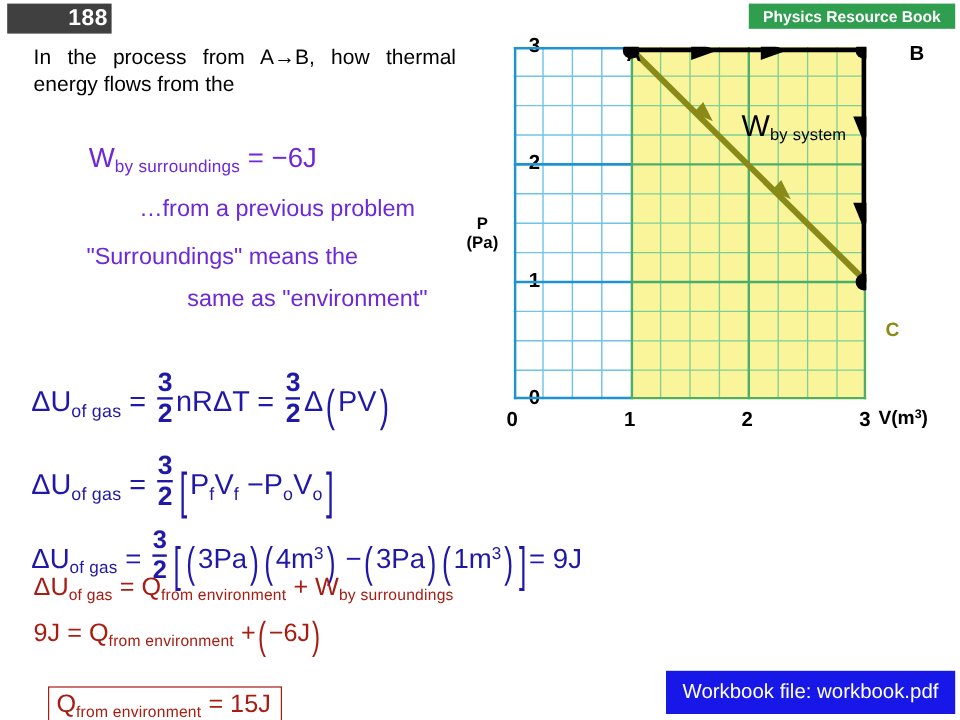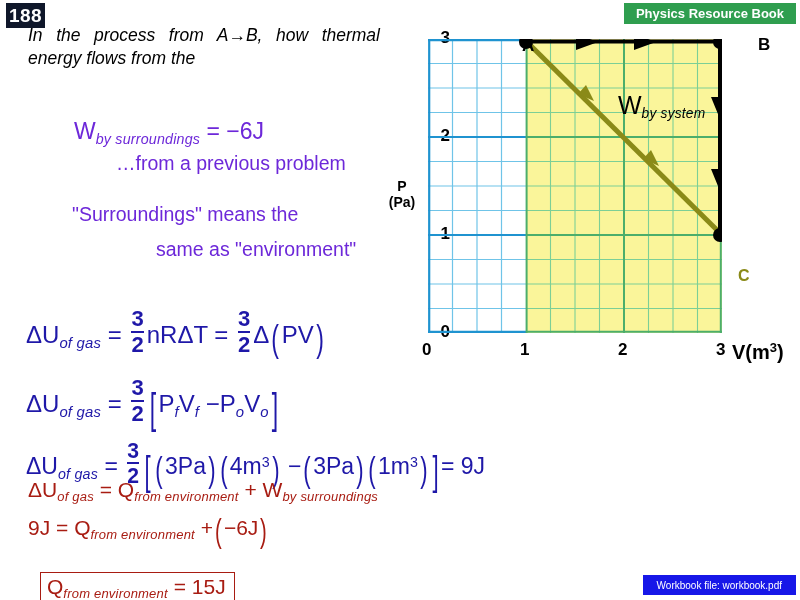--- a/index.html
+++ b/index.html
@@ -4,51 +4,52 @@
 <style>
   html,body{margin:0;padding:0;}
   body{
     width:800px;height:600px;background:#ffffff;overflow:hidden;position:relative;
     font-family:"Liberation Sans",sans-serif;
   }
   .abs{position:absolute;}
 
   
   #page-badge{
-    left:6px;top:3px;width:39px;height:25px;background:#0f172a;color:#ffffff;
+    left:6px;top:3px;width:39px;height:25px;background:#404040;color:#ffffff;
     font-size:19px;font-weight:bold;display:flex;align-items:center;justify-content:center;
     letter-spacing:.5px;
+    padding-left:48px;
   }
   #resource-banner{
     right:4px;top:3px;height:21px;background:#2f9e4f;color:#ffffff;
     font-size:13px;font-weight:bold;display:flex;align-items:center;justify-content:center;
     padding:0 12px;
   }
   #workbook-banner{
-    right:4px;bottom:5px;height:20px;background:#1717e8;color:#ffffff;
-    font-size:10px;display:flex;align-items:center;justify-content:center;padding:0 14px;
+    right:4px;bottom:5px;height:36px;background:#1717e8;color:#ffffff;
+    font-size:17px;display:flex;align-items:center;justify-content:center;padding:0 14px;
   }
 
   
   #question{
-    left:28px;top:24px;width:352px;color:#000000;font-size:17.5px;line-height:1.32;
-    text-align:justify;text-justify:inter-word;font-style:italic;
+    left:28px;top:36px;width:352px;color:#000000;font-size:17.5px;line-height:1.32;
+    text-align:justify;text-justify:inter-word;
   }
   #question .lastline{display:block;text-align:left;}
 
   .green{color:#6d28d9;margin-left:44px;}
   .blue{color:#1f18a8;margin-top:32px;}
   .red{color:#a81c12;}
 
   .eq{white-space:nowrap;}
-  .sub{font-size:.62em;vertical-align:-0.32em;letter-spacing:.2px;font-style:italic;}
+  .sub{font-size:.62em;vertical-align:-0.32em;letter-spacing:.2px;}
   .sup{font-size:.62em;vertical-align:0.5em;}
 
   #w-surr{left:30px;top:118px;font-size:23px;}
-  #from-prev{left:72px;top:152px;font-size:19.5px;}
+  #from-prev{left:72px;top:163px;font-size:19.5px;}
   #surr-means{left:28px;top:203px;font-size:19.5px;}
   #same-as{left:112px;top:238px;font-size:19.5px;}
 
   .frac{display:inline-block;vertical-align:-0.42em;text-align:center;line-height:1.0;
         margin:0 3px;font-size:.92em;}
   .frac .num{display:block;font-weight:bold;}
   .frac .bar{display:block;height:2px;background:currentColor;margin:1px 0;}
   .frac .den{display:block;font-weight:bold;}
 
   .bigparen{display:inline-block;font-size:1.55em;vertical-align:-0.22em;
@@ -68,21 +69,21 @@
   #plot{position:absolute;left:48px;top:21px;width:294px;height:294px;}
 
   #grid-minor,#grid-major{position:absolute;left:0;top:0;width:100%;height:100%;}
 
   #shade{position:absolute;left:98px;top:0;width:196px;height:294px;background:#faf59a;}
 
   .tick-y{position:absolute;right:346px;color:#000;font-size:17px;font-weight:bold;}
   .tick-x{position:absolute;top:322px;color:#000;font-size:17px;font-weight:bold;}
   #axis-y-label{position:absolute;left:0px;top:160px;color:#000;font-size:14px;
                 font-weight:bold;text-align:center;width:44px;line-height:1.15;}
-  #axis-x-label{position:absolute;left:352px;top:322px;color:#000;font-size:20px;font-weight:bold;}
+  #axis-x-label{position:absolute;left:352px;top:322px;color:#000;font-size:16px;font-weight:bold;}
 
   .pt-label{position:absolute;color:#000;font-size:17px;font-weight:bold;}
   #label-A{left:94px;top:-3px;}
   #label-B{left:330px;top:-4px;}
   #label-C{left:310px;top:228px;color:#8a8a18;font-size:16px;font-weight:bold;}
 
   #w-by-system{position:absolute;left:190px;top:52px;color:#000;font-size:25px;white-space:nowrap;}
   #w-by-system .sub{font-size:.55em;vertical-align:-0.28em;}
 </style>
 </head>

